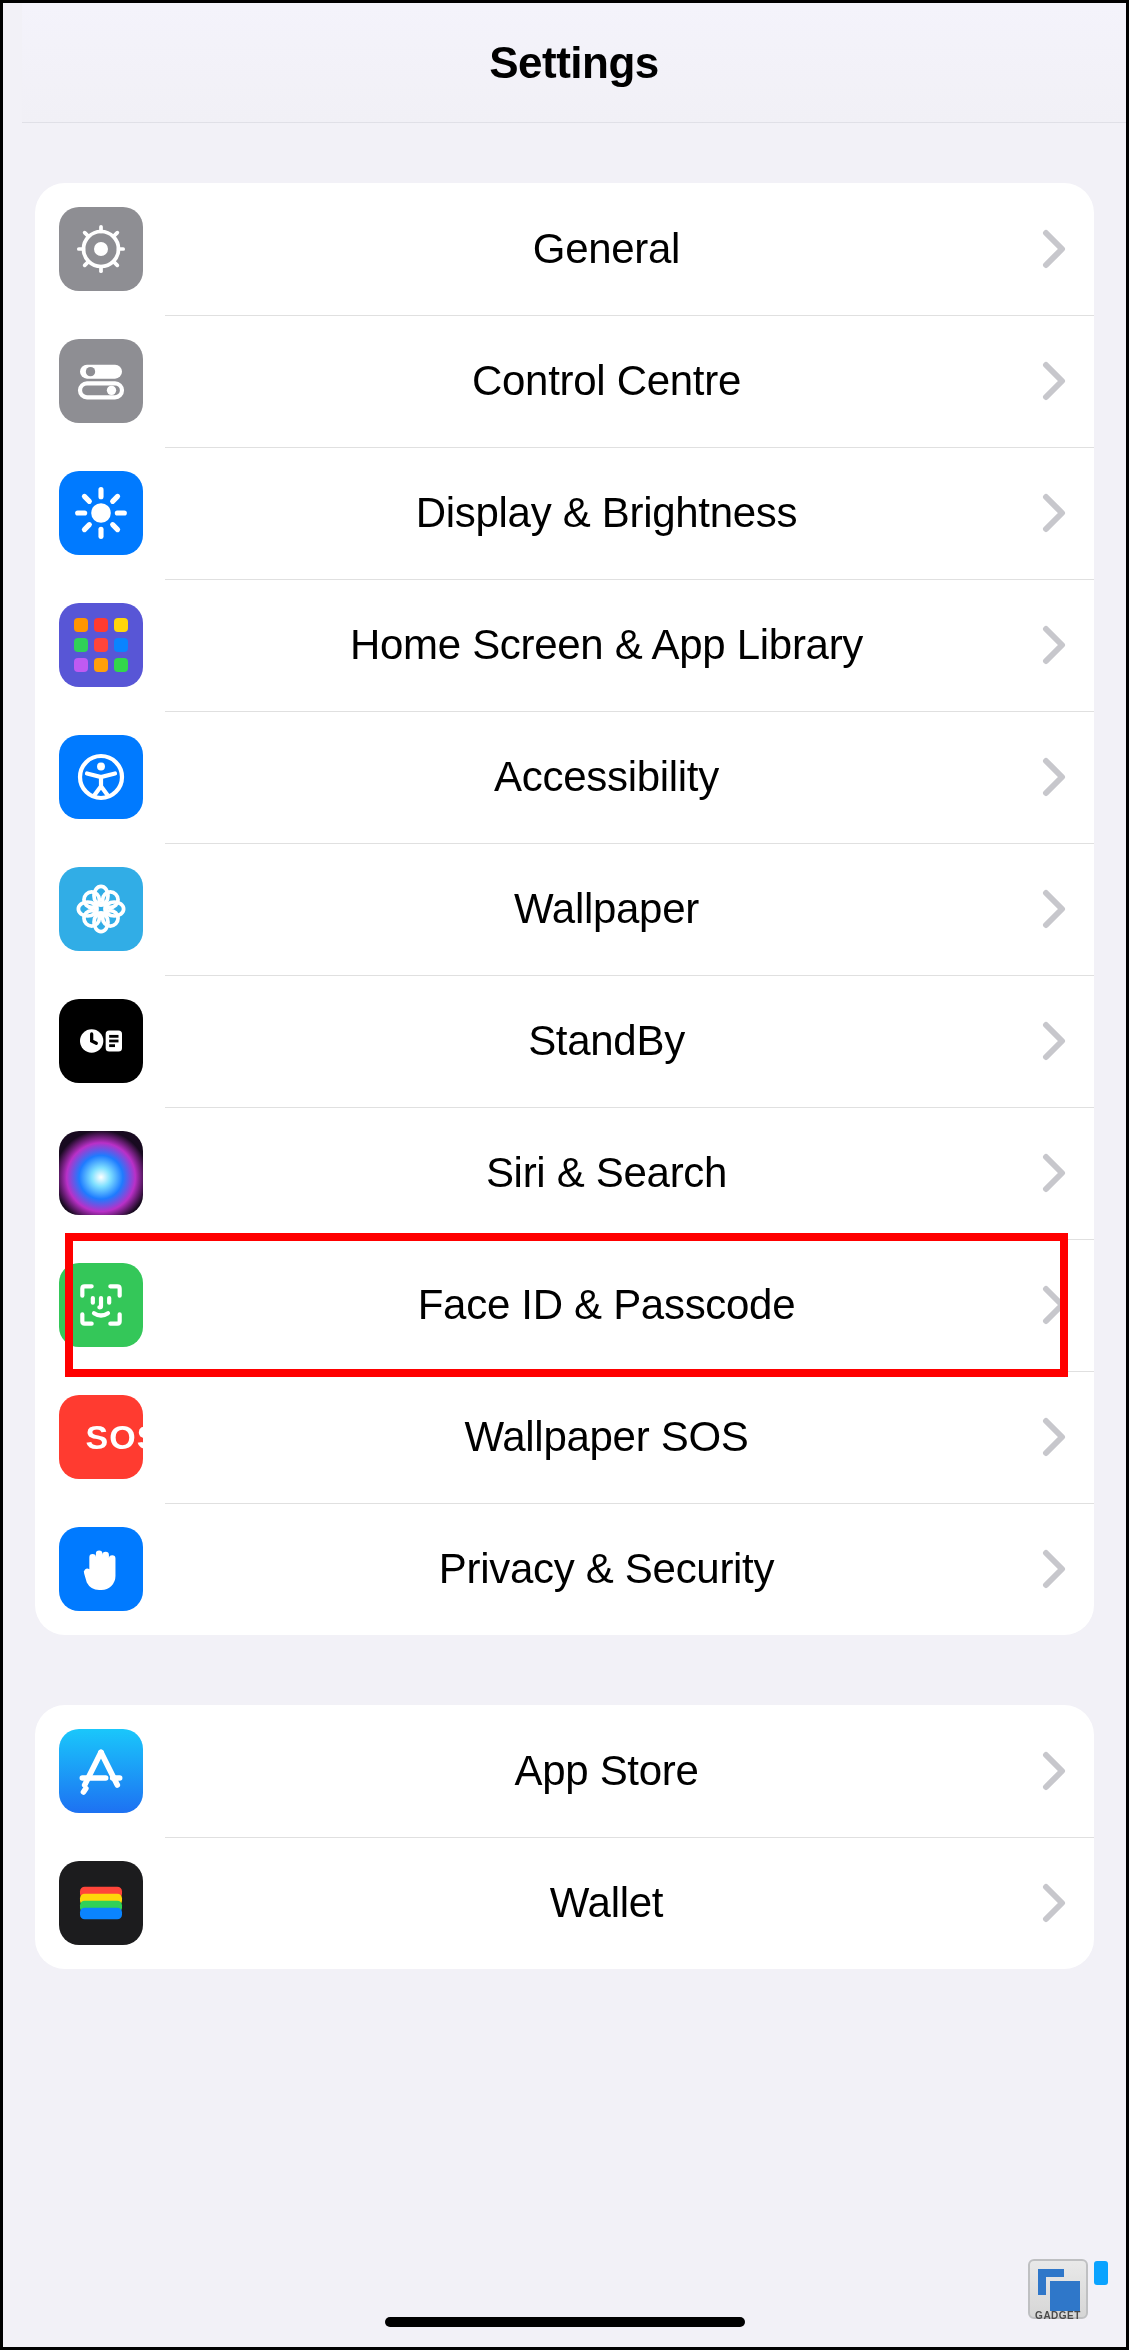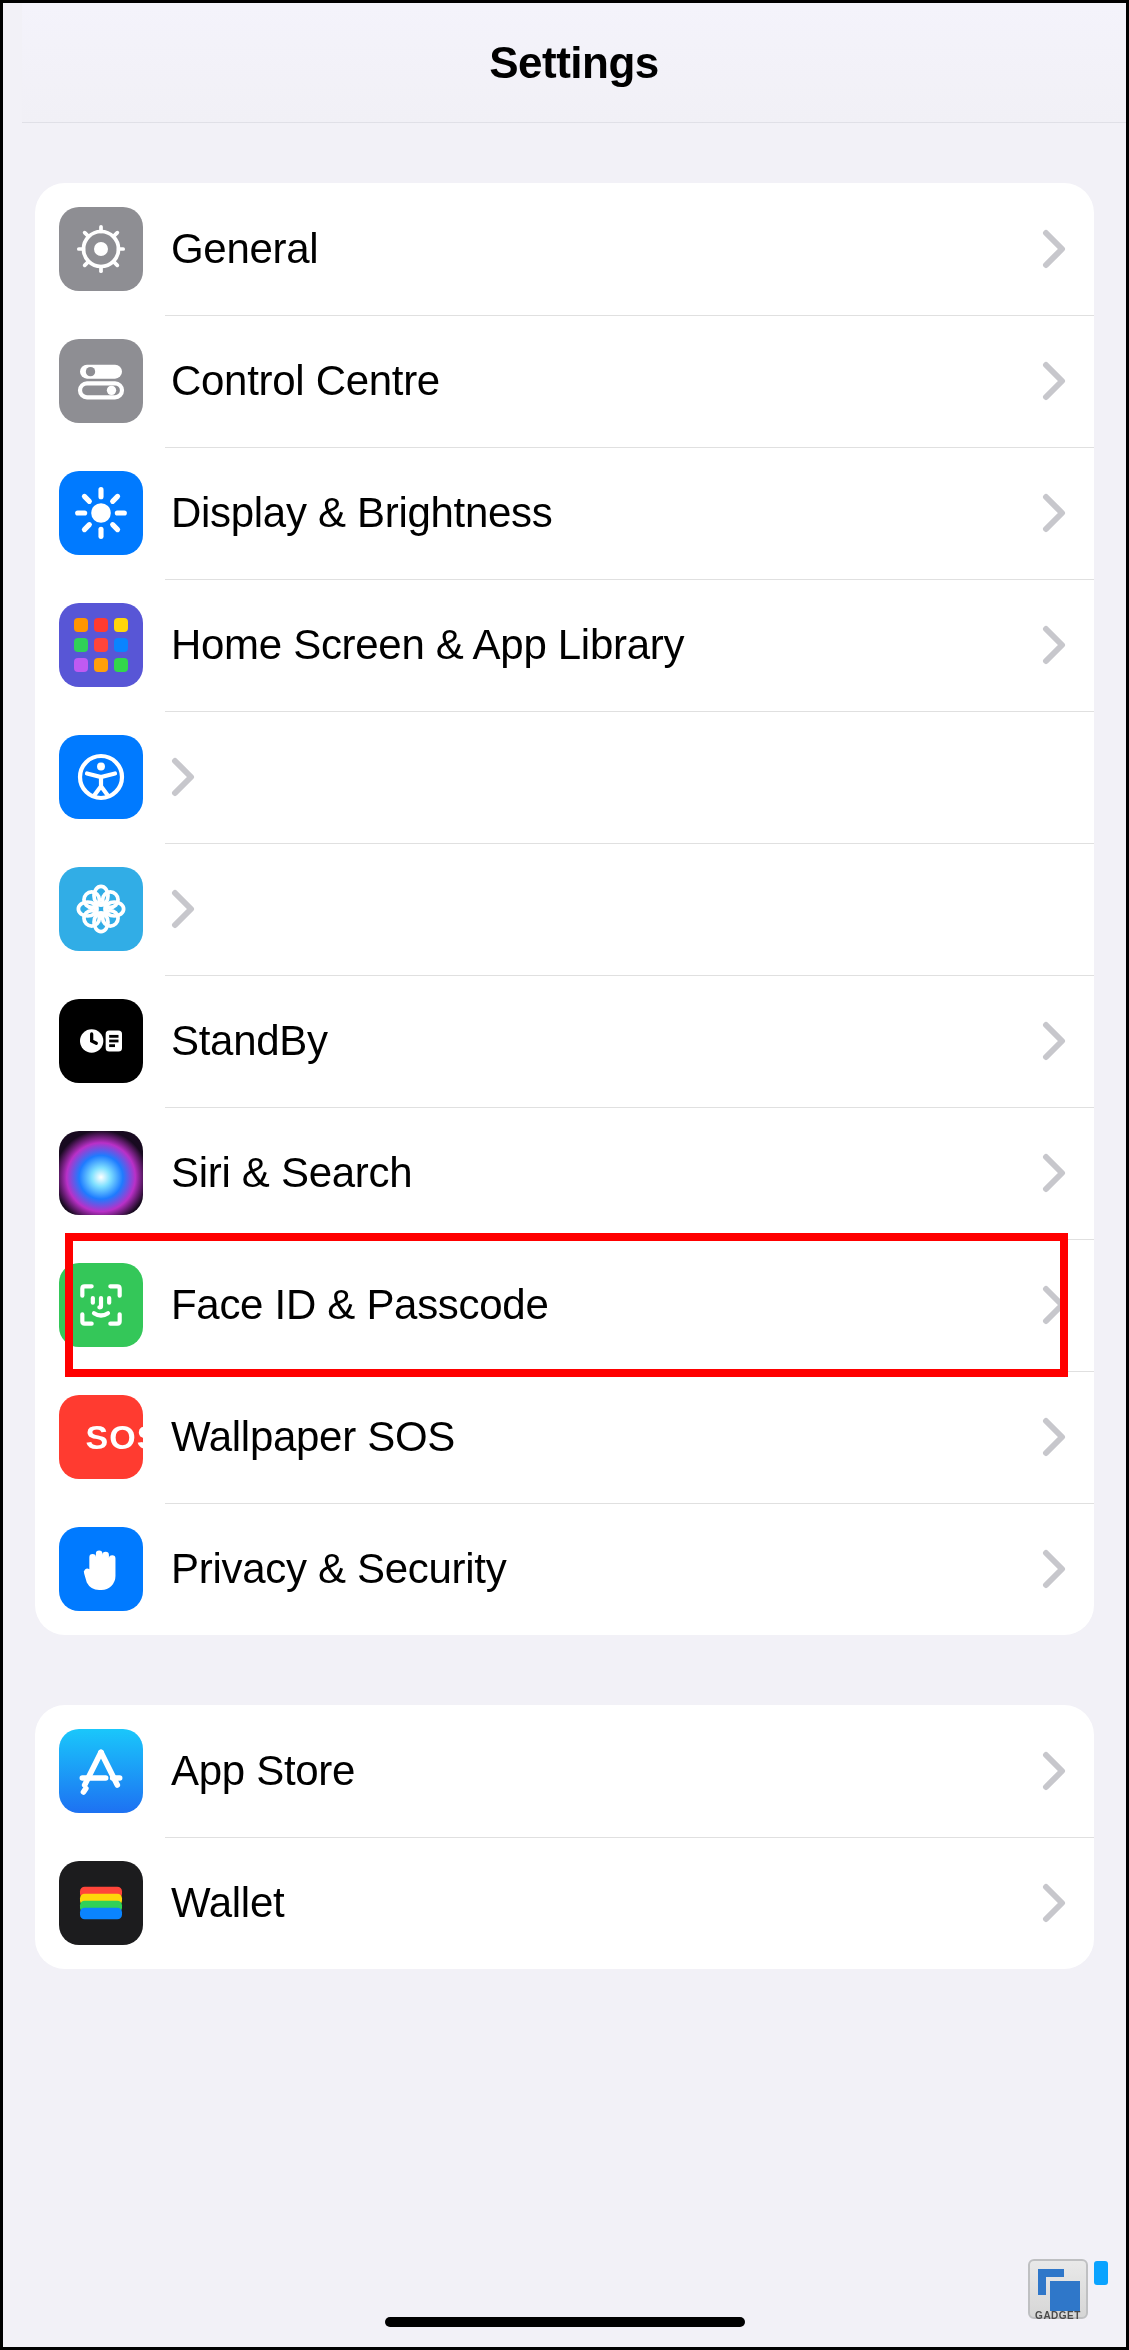--- a/index.html
+++ b/index.html
@@ -27,20 +27,21 @@
     letter-spacing: -0.5px;
   }
   .scroll {
     padding: 60px 32px 0 32px;
   }
   .group {
     background: #fff;
     border-radius: 30px;
     overflow: hidden;
     margin-bottom: 70px;
+    text-align: center;
   }
   .row {
     display: flex;
     align-items: center;
     height: 132px;
     padding: 0 28px 0 24px;
     position: relative;
     cursor: pointer;
   }
   .row + .row::before {
@@ -249,39 +250,41 @@
     </div>
 
     <div class="row">
       <div class="icon-wrap bg-blue">
         <svg viewBox="0 0 24 24" fill="none" stroke="white" stroke-width="1.8">
             <circle cx="12" cy="12" r="9"></circle>
             <circle cx="12" cy="7.5" r="1.7" fill="white" stroke="none"></circle>
             <path d="M6 10.5 L12 12 L18 10.5 M12 12 V16 M12 16 L9 20 M12 16 L15 20" stroke-linecap="round"></path>
           </svg>
       </div>
+      <div class="label">Accessibility</div>
       <div class="chev"><svg viewBox="0 0 12 20" fill="none" stroke="currentColor" stroke-width="3" stroke-linecap="round" stroke-linejoin="round">
             <polyline points="2,2 10,10 2,18"></polyline>
           </svg></div>
     </div>
 
     <div class="row">
       <div class="icon-wrap bg-cyan">
         <svg viewBox="0 0 24 24" fill="none" stroke="white" stroke-width="1.6">
             <circle cx="12" cy="12" r="2.4"></circle>
             <ellipse cx="12" cy="6.3" rx="3" ry="4"></ellipse>
             <ellipse cx="12" cy="17.7" rx="3" ry="4"></ellipse>
             <ellipse cx="6.3" cy="12" rx="4" ry="3"></ellipse>
             <ellipse cx="17.7" cy="12" rx="4" ry="3"></ellipse>
             <ellipse cx="8" cy="8" rx="3.3" ry="3.3" transform="rotate(45 8 8)"></ellipse>
             <ellipse cx="16" cy="16" rx="3.3" ry="3.3" transform="rotate(45 16 16)"></ellipse>
             <ellipse cx="16" cy="8" rx="3.3" ry="3.3" transform="rotate(-45 16 8)"></ellipse>
             <ellipse cx="8" cy="16" rx="3.3" ry="3.3" transform="rotate(-45 8 16)"></ellipse>
           </svg>
       </div>
+      <div class="label">Wallpaper</div>
       <div class="chev"><svg viewBox="0 0 12 20" fill="none" stroke="currentColor" stroke-width="3" stroke-linecap="round" stroke-linejoin="round">
             <polyline points="2,2 10,10 2,18"></polyline>
           </svg></div>
     </div>
 
     <div class="row">
       <div class="icon-wrap bg-black">
         <svg viewBox="0 0 24 24" fill="white">
             <circle cx="8" cy="12" r="5"></circle>
             <path d="M8 9 V12 L10 13" stroke="black" stroke-width="1.4" stroke-linecap="round" fill="none"></path>

